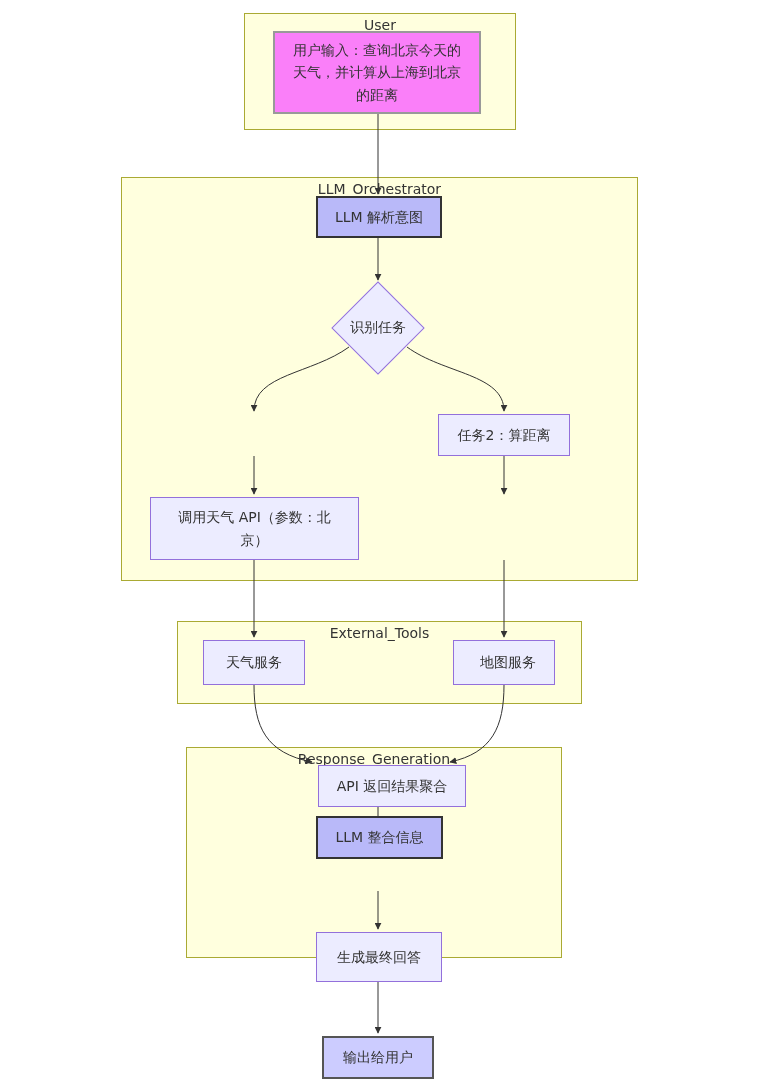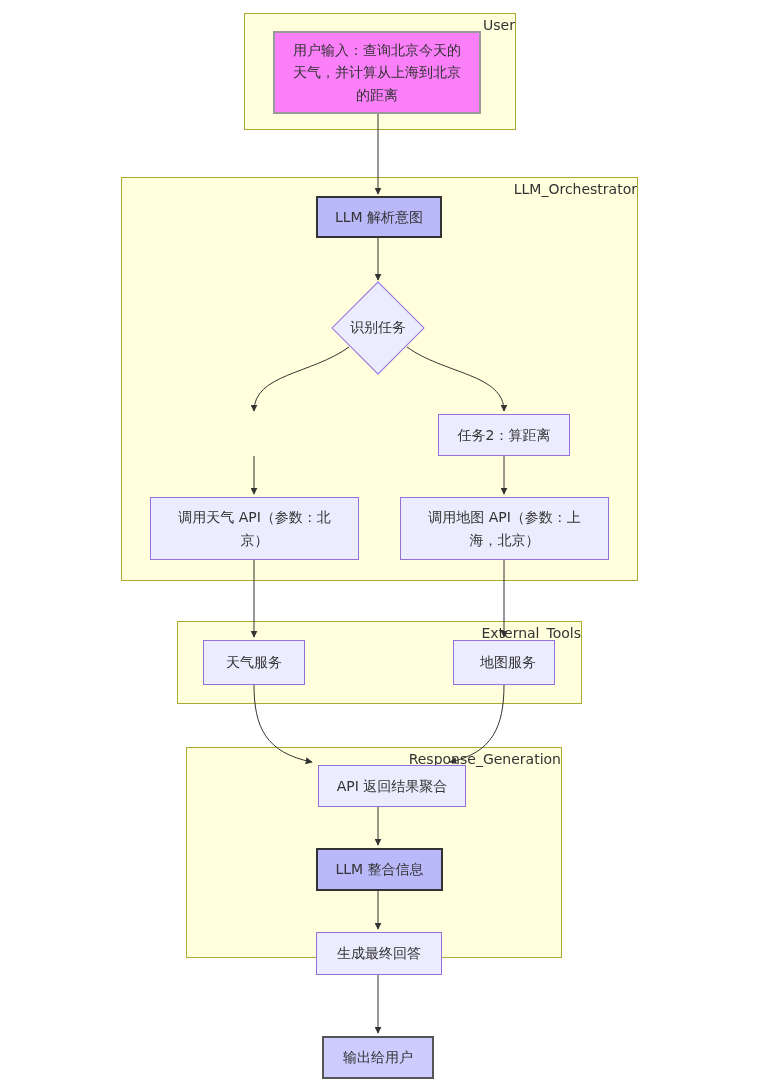--- a/index.html
+++ b/index.html
@@ -12,21 +12,21 @@
   }
   .subgraph{
     position:absolute;
     background:#ffffde;
     border:1px solid #aaaa33;
     box-sizing:border-box;
   }
   .subgraph-title{
     position:absolute;
     top:3px;left:0;right:0;
-    text-align:right;
+    text-align:center;
     font-size:14px;
     color:#333333;
   }
   #edges{
     position:absolute;top:0;left:0;
     pointer-events:none;
   }
   .node{
     position:absolute;
     display:flex;align-items:center;justify-content:center;
@@ -133,41 +133,38 @@
 
 
   <div class="node" style="left:438px;top:414px;width:132px;height:42px;">
     <span>任务2：算距离</span>
   </div>
 
   <div class="node api" style="left:150px;top:497px;width:209px;height:63px;">
     <span>调用天气 API（参数：北京）</span>
   </div>
 
-  <div class="node api" style="left:400px;top:497px;width:209px;height:63px;">
-    <span>调用地图 API（参数：上海，北京）</span>
-  </div>
 
   <div class="node" style="left:203px;top:640px;width:102px;height:45px;">
     <span>天气服务</span>
   </div>
 
   <div class="node" style="left:453px;top:640px;width:102px;height:45px;padding-left:8px;">
     <span>地图服务</span>
   </div>
 
   <div class="node" style="left:305px;top:765px;width:148px;height:42px;margin-left:13px;">
     <span>API 返回结果聚合</span>
   </div>
 
-  <div class="node llm" style="left:316px;top:848px;width:127px;height:43px;">
+  <div class="node llm" style="left:316px;top:816px;width:127px;height:43px;">
     <span>LLM 整合信息</span>
   </div>
 
-  <div class="node" style="left:316px;top:932px;width:126px;height:43px;">
+  <div class="node" style="left:316px;top:932px;width:126px;height:50px;">
     <span>生成最终回答</span>
   </div>
 
   <div class="node output" style="left:322px;top:1036px;width:112px;height:43px;">
     <span>输出给用户</span>
   </div>
 
 </div>
 
 </body></html>

